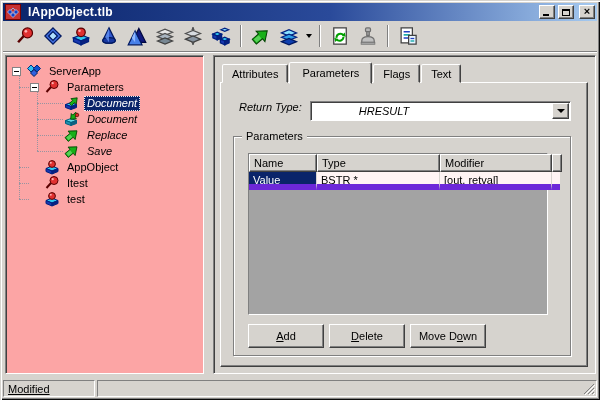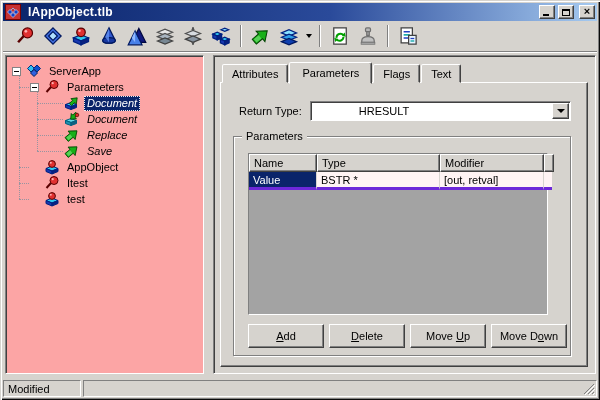--- a/index.html
+++ b/index.html
@@ -54,21 +54,21 @@
   .tabctrl{position:absolute;left:6px;right:7px;top:5px;bottom:6px;display:flex;flex-direction:column;}
   .tabs{display:flex;align-items:flex-end;height:22px;padding-left:2px;position:relative;z-index:2;}
   .tab{height:19px;line-height:18px;padding:0 9px;background:#D6D3CE;font-size:11px;margin-right:1px;
     border:1px solid;border-color:#FFFFFF #404040 transparent #FFFFFF;border-radius:2px 2px 0 0;
     box-shadow:inset -1px 0 0 #808080;color:#000;}
   .tab.active{height:22px;line-height:20px;padding:0 12px;margin-bottom:-1px;background:#D6D3CE;position:relative;z-index:3;}
   .tabpanel{flex:1;background:#D6D3CE;position:relative;margin-top:-1px;
     border:1px solid;border-color:#FFFFFF #404040 #404040 #FFFFFF;box-shadow:inset -1px -1px 0 #808080;
     padding:14px 14px 8px 10px;display:flex;flex-direction:column;}
   
-  .return-row{display:flex;align-items:center;margin:4px 2px 0 8px;}
+  .return-row{display:flex;align-items:flex-start;margin:4px 2px 0 8px;font-style:italic;}
   .ret-label{font-size:11px;margin-right:8px;white-space:nowrap;}
   .combo{flex:1;height:20px;display:flex;background:#ffffff;
     border:1px solid;border-color:#808080 #FFFFFF #FFFFFF #808080;box-shadow:inset 1px 1px 0 #404040;padding-left:44px;}
   .combo-text{flex:1;font-size:11px;padding:3px 2px 0 4px;color:#000;}
   .combo-btn{width:17px;margin:1px;background:#D6D3CE;display:flex;align-items:center;justify-content:center;
     border:1px solid;border-color:#fff #404040 #404040 #fff;box-shadow:inset -1px -1px 0 #808080;}
   .combo-btn .arr{width:0;height:0;border-left:4px solid transparent;border-right:4px solid transparent;border-top:4px solid #000;}
   
   .groupbox{flex:1;position:relative;margin:15px 2px 2px 2px;
     border:1px solid #808080;box-shadow:inset 1px 1px 0 #fff, 1px 1px 0 #fff;
@@ -76,36 +76,36 @@
   .gb-legend{position:absolute;top:-7px;left:8px;background:#D6D3CE;padding:0 4px;font-size:11px;}
   
   .grid{position:absolute;left:14px;right:22px;top:16px;bottom:40px;background:#a3a3a3;
     border:1px solid;border-color:#808080 #fff #fff #808080;display:flex;flex-direction:column;}
   .grid-header{display:flex;height:18px;flex:0 0 auto;}
   .gh-cell{background:#D6D3CE;font-size:11px;padding:2px 4px 0 4px;
     border:1px solid;border-color:#FFFFFF #404040 #404040 #FFFFFF;box-shadow:inset -1px -1px 0 #808080;
     overflow:hidden;white-space:nowrap;}
   .grid-row{display:flex;height:18px;flex:0 0 auto;}
   .g-cell{font-size:11px;padding:2px 4px 0 4px;background:#FFF4F4;
-    border-right:1px solid #D8D4D0;border-bottom:3px solid #6d28d9;overflow:hidden;white-space:nowrap;}
+    border-right:1px solid #D8D4D0;border-bottom:6px solid #6d28d9;overflow:hidden;white-space:nowrap;}
   .g-cell.sel{background:#0A246A;color:#fff;}
   .c-name{width:68px;flex:0 0 auto;}
   .c-type{width:123px;flex:0 0 auto;}
-  .c-mod{width:104px;flex:0 0 auto;}
+  .c-mod{width:112px;flex:0 0 auto;}
   .c-fill{flex:1;}
   
   .btn-row{position:absolute;left:14px;bottom:7px;display:flex;gap:5px;}
   .btn{width:76px;height:24px;background:#D6D3CE;font-size:11px;text-align:center;line-height:22px;color:#000;
     border:1px solid;border-color:#FFFFFF #404040 #404040 #FFFFFF;box-shadow:inset -1px -1px 0 #808080;}
   .btn u{text-decoration:underline;}
   
   .statusbar{position:absolute;left:3px;right:3px;bottom:3px;height:20px;display:flex;gap:2px;padding-top:3px;}
   .sb-panel{border:1px solid;border-color:#808080 #FFFFFF #FFFFFF #808080;font-size:11px;padding:2px 4px 0 4px;
     color:#000;overflow:hidden;white-space:nowrap;}
-  .sb1{width:78px;flex:0 0 auto;}
+  .sb1{width:92px;flex:0 0 auto;text-decoration:underline;}
   .sb2{flex:1;position:relative;}
   .grip{position:absolute;right:0;bottom:0;width:13px;height:13px;}
   svg{display:block;}
 </style>
 </head>
 <body>
 
 <svg width="0" height="0" style="position:absolute">
   <defs>
     <symbol id="sym-applogo" viewBox="0 0 16 16">
@@ -420,21 +420,20 @@
                 <div class="g-cell c-name sel">Value</div>
                 <div class="g-cell c-type">BSTR *</div>
                 <div class="g-cell c-mod">[out, retval]</div>
                 <div class="g-cell c-fill" style="border-right:none"></div>
               </div>
             </div>
 
             <div class="btn-row">
               <div class="btn"><span></span><u>A</u><span>dd</span></div>
               <div class="btn"><span></span><u>D</u><span>elete</span></div>
-              <div class="btn"><span>Move </span><u>U</u><span>p</span></div>
               <div class="btn"><span>Move D</span><u>o</u><span>wn</span></div>
             </div>
 
           </div>
         </div>
       </div>
     </div>
   </div>
 
   <div class="statusbar">

